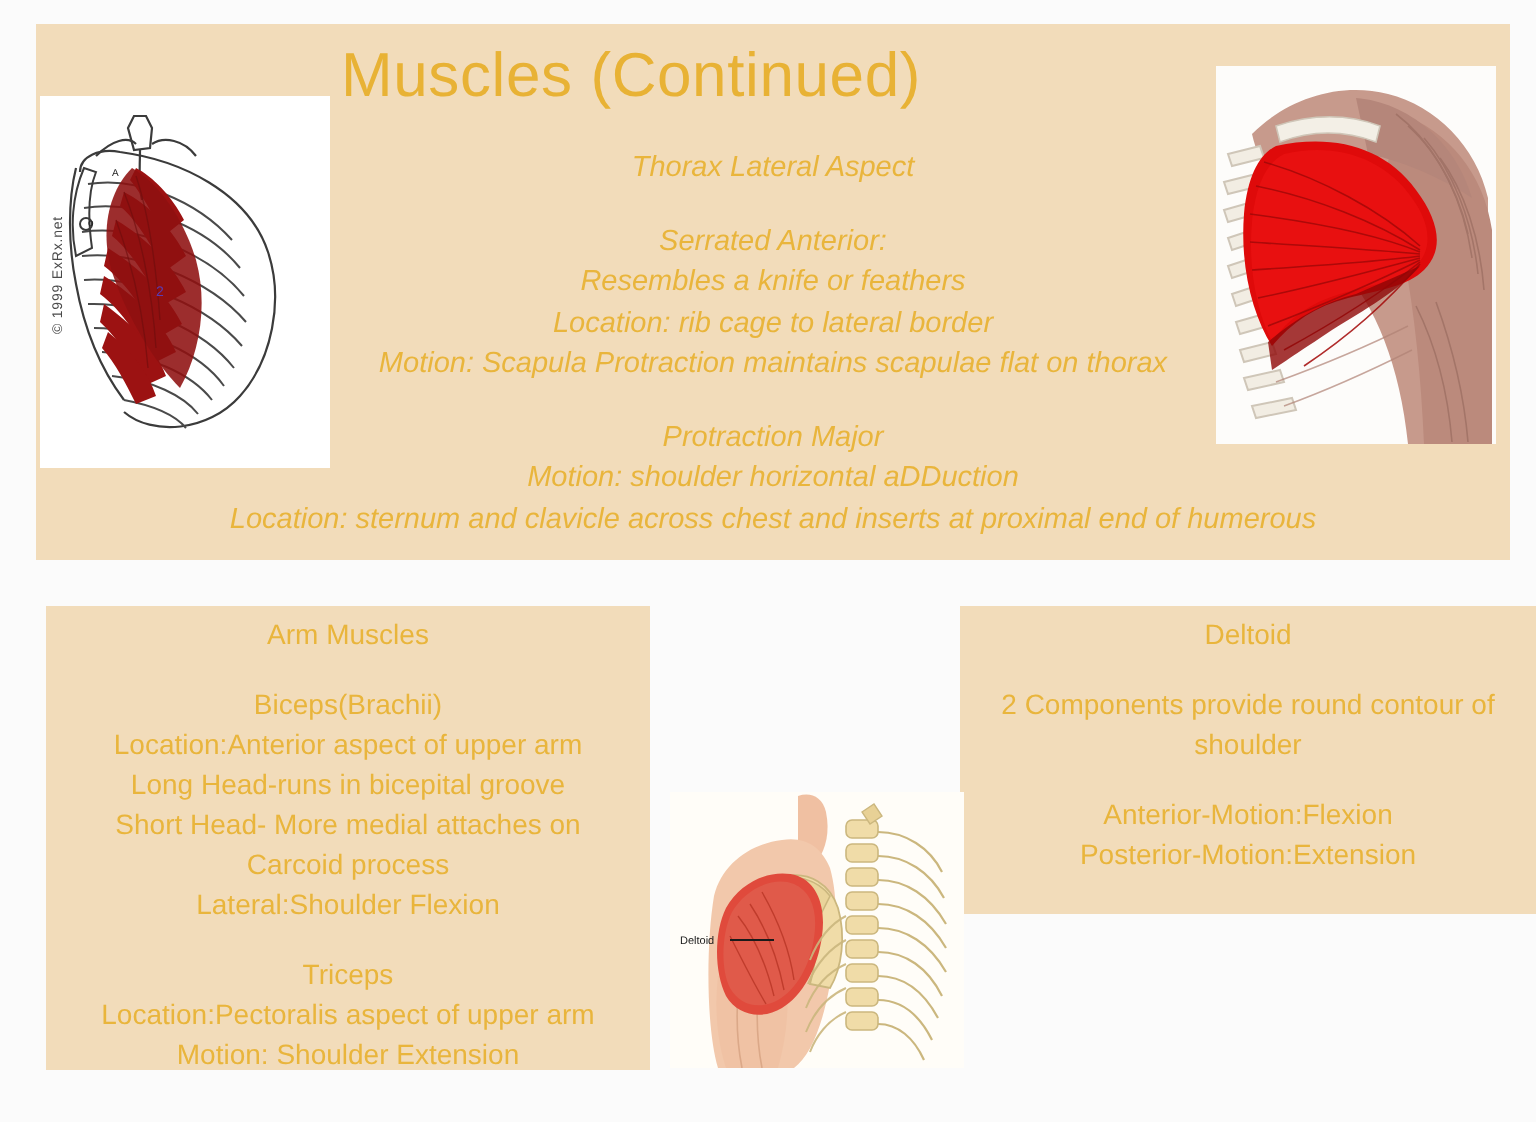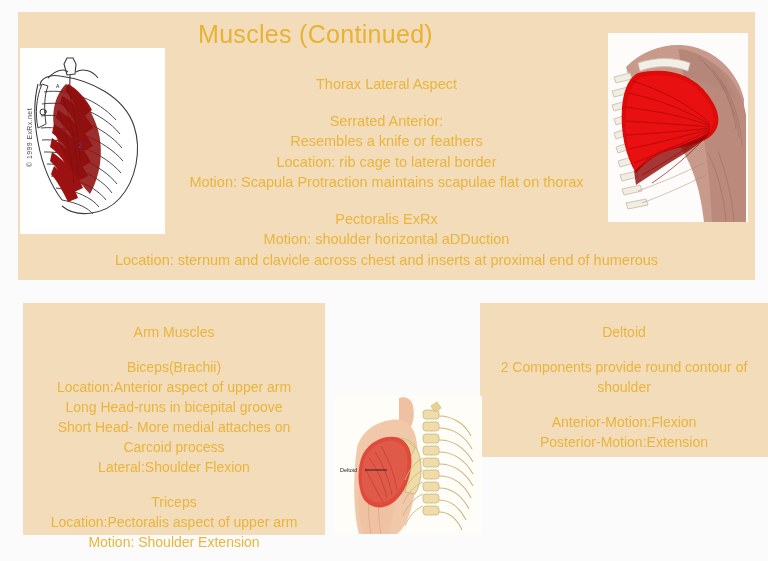--- a/index.html
+++ b/index.html
@@ -14,47 +14,47 @@
 
   
   .banner{
     position:absolute;left:18px;top:12px;width:737px;height:268px;
     background:#f2dcba;
   }
   .slide-title{
     position:absolute;left:18px;top:20px;width:595px;
     text-align:center;
     color:#e8b235;
-    font-size:25px;
+    font-size:31px;
     letter-spacing:.3px;
     white-space:nowrap;
   }
 
   
   .pic-card{position:absolute;background:#ffffff;overflow:hidden;}
   .pic-ribcage{left:20px;top:48px;width:145px;height:186px;}
   .pic-pec{left:608px;top:33px;width:140px;height:189px;}
   .pic-deltoid{left:335px;top:396px;width:147px;height:138px;}
 
   
   .banner-text{
     position:absolute;left:18px;top:74px;width:737px;
-    text-align:center;color:#e9b53c;font-size:14.5px;line-height:20.5px;
+    text-align:center;color:#e9b53c;font-size:14.5px;line-height:20.5px;font-style:italic;
   }
   .banner-text .blk{margin:0;}
   .banner-text .gap{height:16px;}
 
   
   .panel{position:absolute;background:#f2dcba;}
   .panel-arm{left:23px;top:303px;width:302px;height:232px;}
   .panel-deltoid{left:480px;top:303px;width:288px;height:154px;}
 
   .panel-text{
     text-align:center;color:#e9b53c;font-size:14px;line-height:20px;
-    padding-top:19px;
+    padding-top:4px;
   }
   .panel-text .gap{height:15px;}
   .panel-text .blk{margin:0;}
 
   
   .watermark{
     position:absolute;left:-20px;top:86px;
     transform:rotate(-90deg);
     transform-origin:center;
     font-size:7px;color:#4a4a4a;
@@ -73,21 +73,21 @@
   <div class="slide-title">Muscles (Continued)</div>
 
   <div class="banner-text">
     <p class="blk">Thorax Lateral Aspect</p>
     <div class="gap"></div>
     <p class="blk">Serrated Anterior:</p>
     <p class="blk">Resembles a knife or feathers</p>
     <p class="blk">Location: rib cage to lateral border</p>
     <p class="blk">Motion: Scapula Protraction maintains scapulae flat on thorax</p>
     <div class="gap"></div>
-    <p class="blk">Pectoralis ExRx</p>
+    <p class="blk">Protraction Major</p>
     <p class="blk">Motion: shoulder horizontal aDDuction</p>
     <p class="blk">Location: sternum and clavicle across chest and inserts at proximal end of humerous</p>
   </div>
 
   <div class="pic-card pic-ribcage">
     <svg width="145" height="186" viewBox="0 0 145 186">
       <rect width="145" height="186" fill="#ffffff"></rect>
 
       <g stroke="#3b3b3b" stroke-width="1.1" fill="none">
         <path d="M44 16 L47 10 L53 10 L56 16 L55 26 L47 27 Z"></path>

